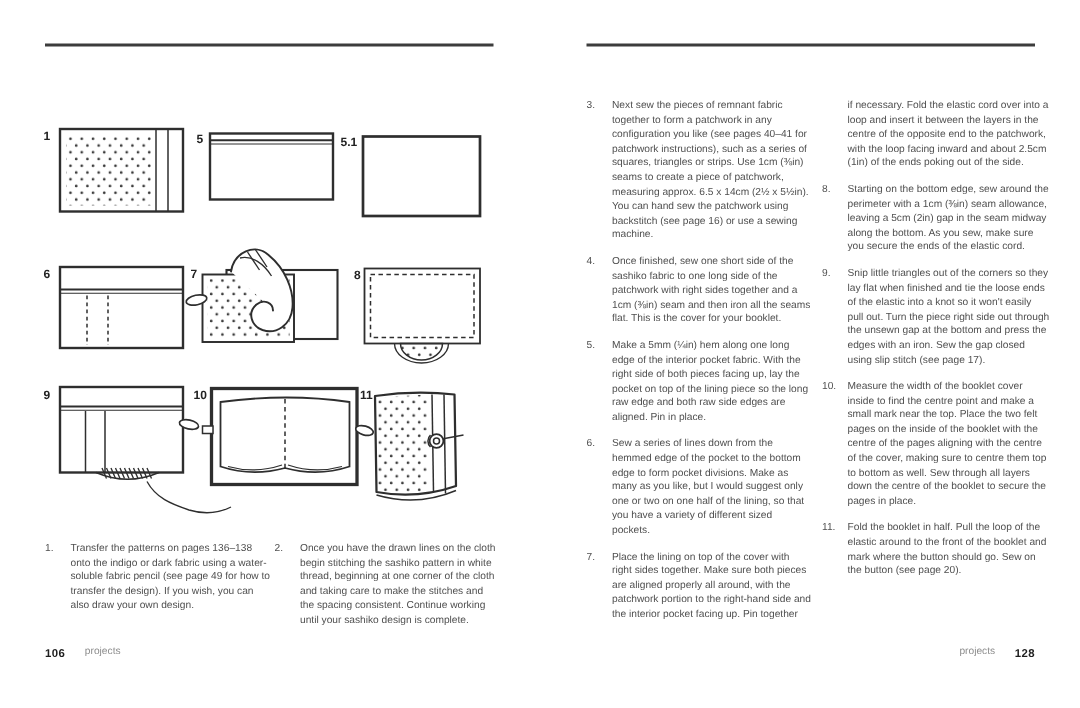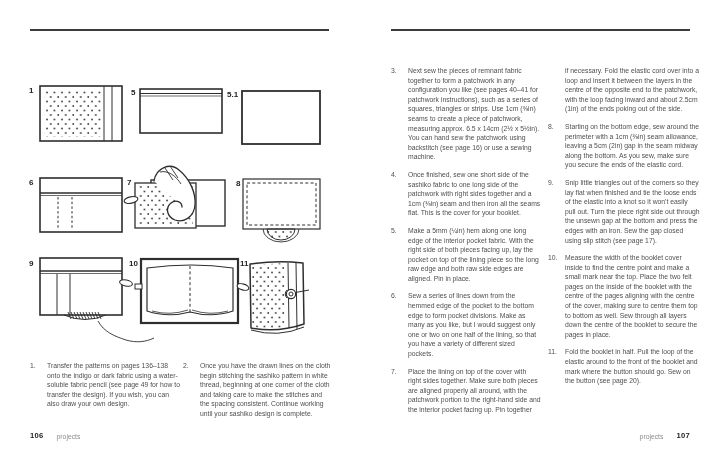--- a/index.html
+++ b/index.html
@@ -14,21 +14,21 @@
   .step{display:flex;font-size:6.8px;line-height:9.6px;color:#4f4f4f;margin-bottom:8px;}
   .step .num{flex:0 0 17px;}
   .step p{margin:0;}
 
   .col{position:absolute;}
   .lp-step1{position:absolute;left:30px;top:361px;width:152px;}
   .lp-step2{position:absolute;left:183px;top:361px;width:150px;}
   .col1{left:391px;top:66px;width:150px;}
   .col2{left:548px;top:66px;width:152px;}
 
-  .footer{position:absolute;top:431px;font-size:6.8px;display:flex;align-items:flex-end;gap:13px;}
+  .footer{position:absolute;top:431px;font-size:6.8px;display:flex;align-items:flex-start;gap:13px;}
   .footer .pageno{font-weight:700;font-size:7.6px;color:#1f1f1f;letter-spacing:.3px;}
   .footer .section{color:#8c8c8c;}
   .footer-left{left:30px;}
   .footer-right{left:560px;width:130px;justify-content:flex-end;}
 
   svg.diagrams{position:absolute;left:0;top:0;}
   svg .fig-label{font-family:"Liberation Sans",sans-serif;font-size:8px;font-weight:700;fill:#222;}
   svg .ln{stroke:#2e2e2e;fill:none;}
   svg .box{stroke:#2e2e2e;fill:#ffffff;}
 </style>
@@ -202,16 +202,16 @@
       <p>Measure the width of the booklet cover inside to find the centre point and make a small mark near the top. Place the two felt pages on the inside of the booklet with the centre of the pages aligning with the centre of the cover, making sure to centre them top to bottom as well. Sew through all layers down the centre of the booklet to secure the pages in place.</p>
     </div>
     <div class="step">
       <span class="num">11.</span>
       <p>Fold the booklet in half. Pull the loop of the elastic around to the front of the booklet and mark where the button should go. Sew on the button (see page 20).</p>
     </div>
   </div>
 
   <div class="footer footer-right">
     <span class="section">projects</span>
-    <span class="pageno">107</span>
+    <span class="pageno">128</span>
   </div>
 
 </div>
 
 </body></html>

